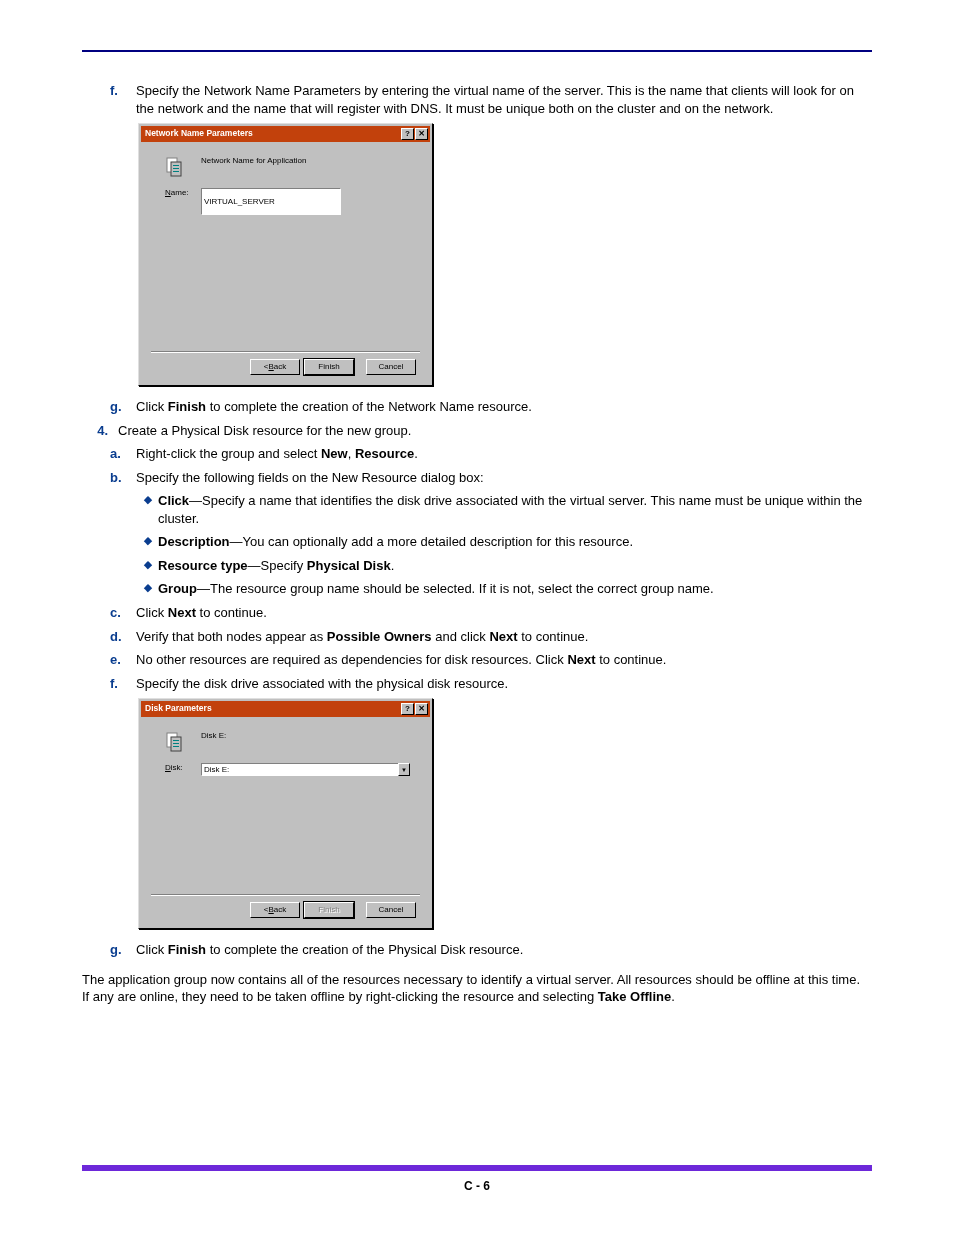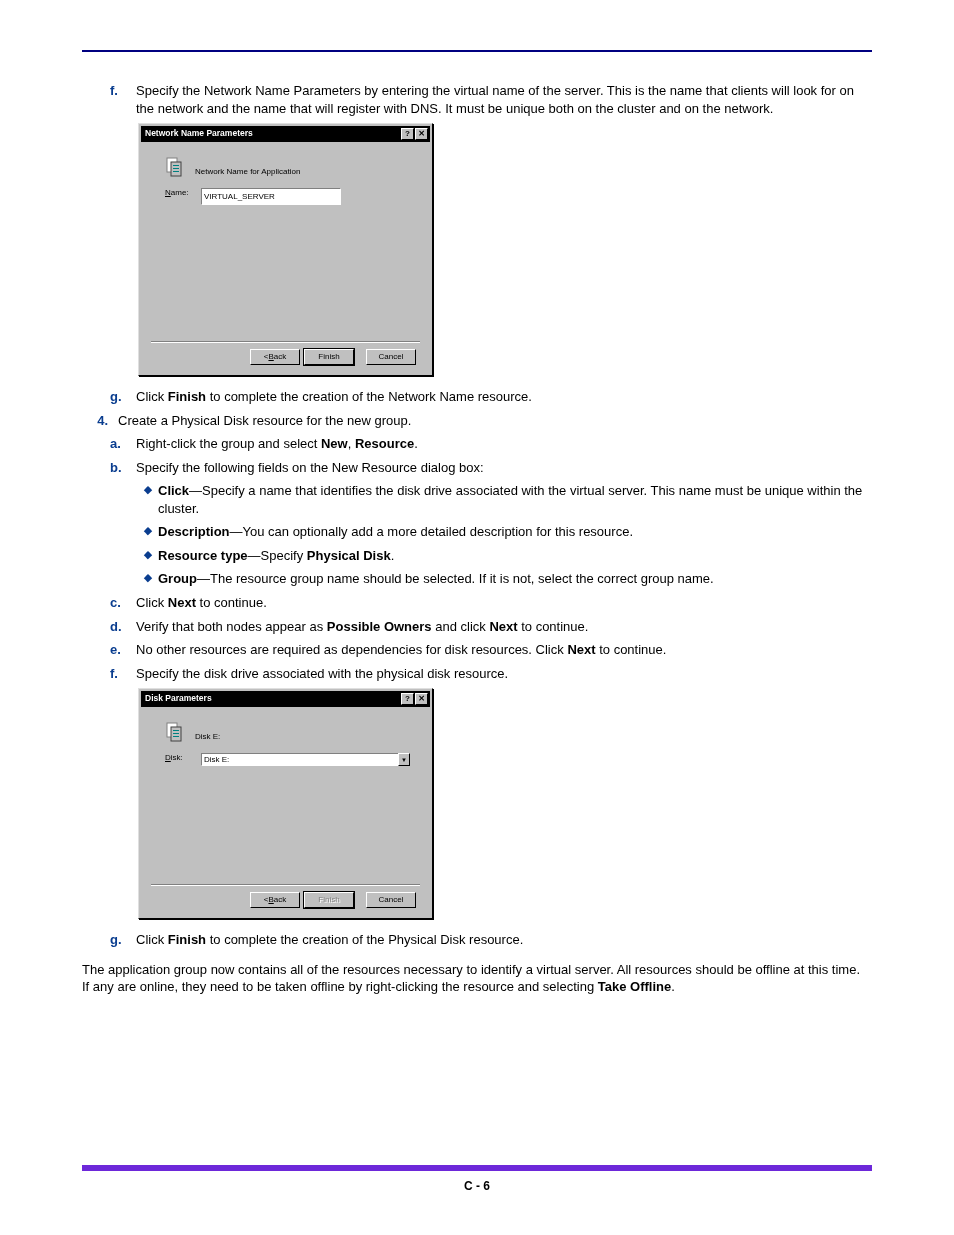--- a/index.html
+++ b/index.html
@@ -56,21 +56,21 @@
     border-left-color: #dfdfdf;
     box-shadow: 1px 1px 0 #000;
     margin-left: 56px;
     margin-top: 4px;
     margin-bottom: 12px;
     position: relative;
     padding: 2px;
     box-sizing: border-box;
   }
   .titlebar {
-    background: #000000;
+    background: #c2410c;
     color: #fff;
     font-size: 8.5px;
     font-weight: bold;
     padding: 2px 2px 2px 4px;
     display: flex;
     align-items: center;
     font-family: Tahoma, Arial, sans-serif;
   }
   .titlebar .title-text { flex: 1; }
   .titlebar .tb-btn {
@@ -91,22 +91,22 @@
     font-weight: bold;
   }
   .dlg-body {
     padding: 8px 10px 6px 10px;
     font-size: 8px;
     font-family: Tahoma, Arial, sans-serif;
     color: #000;
   }
   .icon-row {
     display: flex;
-    align-items: flex-end;
-    gap: 12px;
+    align-items: flex-start;
+    gap: 18px;
     padding: 6px 0 10px 14px;
   }
   .small-icon {
     width: 18px;
     height: 22px;
   }
   .field-row {
     display: flex;
     gap: 6px;
     padding-left: 14px;
@@ -117,21 +117,21 @@
   }
   .underlined { text-decoration: underline; }
   .text-input {
     border: 1px solid #808080;
     border-right-color: #fff;
     border-bottom-color: #fff;
     background: #fff;
     font-size: 8px;
     font-family: Tahoma, Arial, sans-serif;
     padding: 1px 2px;
-    height: 17px;
+    height: 27px;
     box-sizing: border-box;
     width: 140px;
   }
   .dropdown-wrap {
     display: flex;
     flex: 1;
   }
   .dropdown-input {
     flex: 1;
     border: 1px solid #808080;

